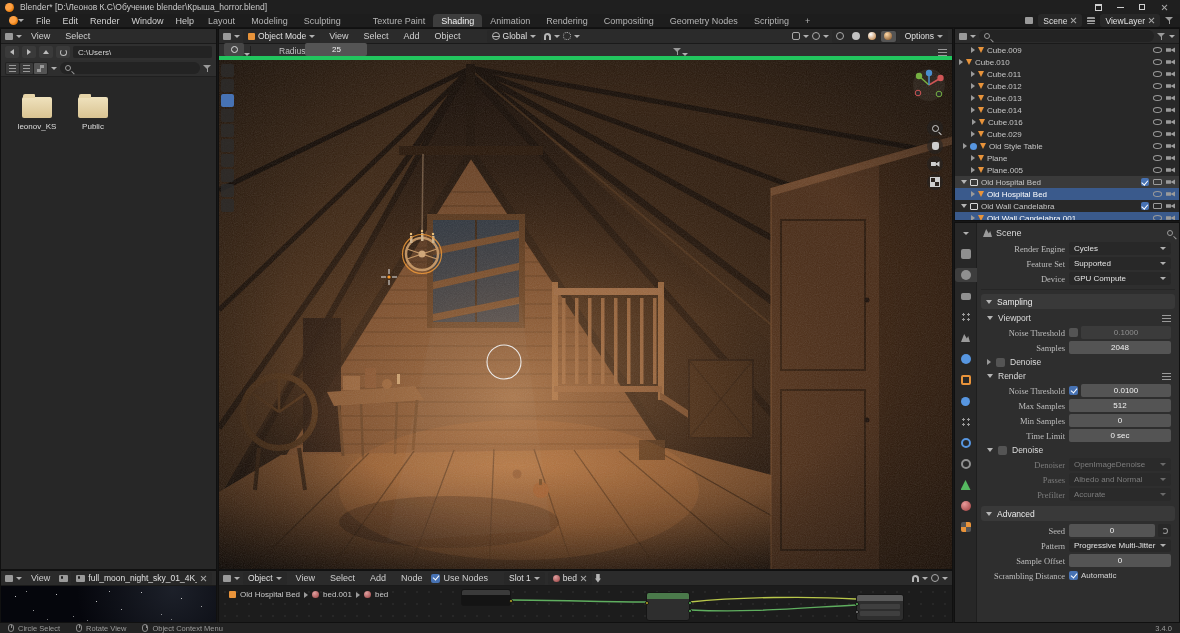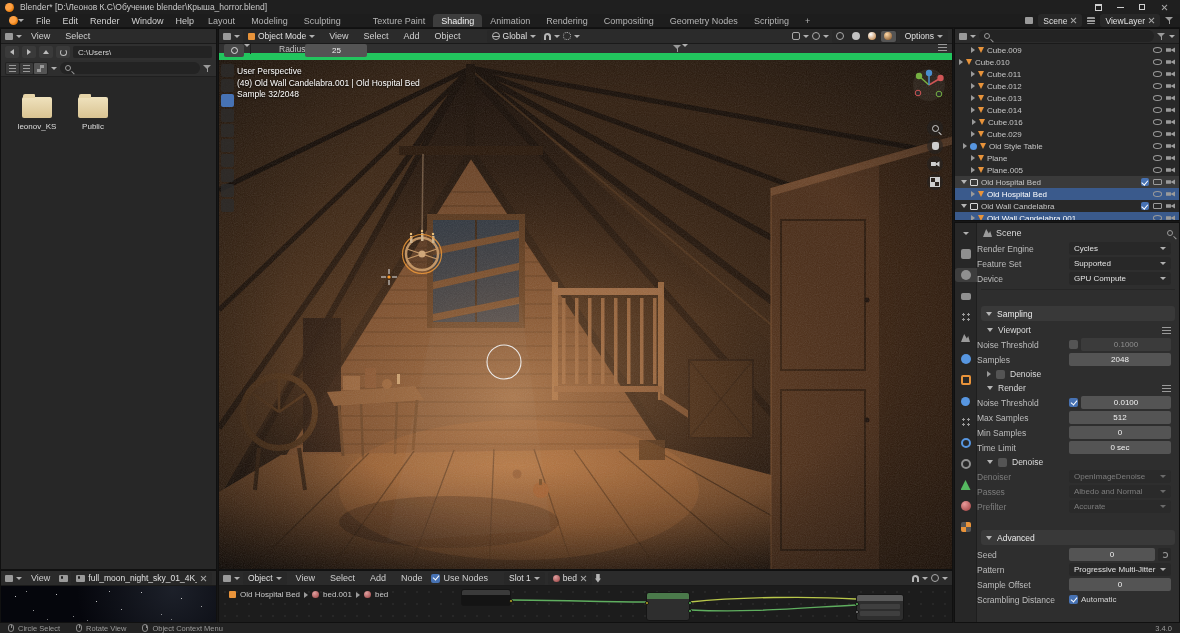--- a/index.html
+++ b/index.html
@@ -76,21 +76,21 @@
   .seggrid { width:7px; height:7px; background:conic-gradient(#9a9a9a 0 25%, transparent 0 50%, #9a9a9a 0 75%, transparent 0); }
   .search { flex:1; height:12px; background:#232323; border-radius:6px; display:flex; align-items:center; gap:3px; padding:0 5px; }
   #fb-content { position:absolute; left:0; top:48px; right:0; bottom:0; background:#272727; display:flex; gap:8px; padding:20px 0 0 12px; align-items:flex-start; }
   .ftile { width:48px; display:flex; flex-direction:column; align-items:center; gap:4px; }
   .folder { width:30px; height:21px; background:linear-gradient(#efe2bd,#d9c392); border-radius:2px; position:relative; }
   .folder::before { content:""; position:absolute; top:-3px; left:1px; width:12px; height:4px; background:#e6d4a8; border-radius:2px 1px 0 0; }
   .flabel { font-size:8px; color:#dedede; }
 
   
   #viewport { left:218px; top:28px; width:735px; height:542px; background:#000; }
-  #vp-tools { position:absolute; left:0; top:15px; right:0; height:16px; background:#303030; display:flex; align-items:flex-start; padding:0 5px; border-bottom:7px solid #22c55e; z-index:5; }
+  #vp-tools { position:absolute; left:0; top:15px; right:0; height:16px; background:#303030; display:flex; align-items:flex-end; padding:0 5px; border-bottom:4px solid #22c55e; z-index:5; }
   .toolbtn { width:20px; height:13px; background:#474747; border-radius:2px; display:flex; align-items:center; justify-content:center; }
   .toolbtn i { width:7px; height:7px; border:1px solid #ddd; border-radius:50%; }
   .vsep { width:1px; height:10px; background:#1f1f1f; }
   #vp-canvas { position:absolute; left:0; top:31px; width:735px; height:511px; overflow:hidden; background:#0a0705; }
   #vp-canvas svg.scene { position:absolute; left:0; top:0; }
   .vp-text { position:absolute; left:18px; top:6px; color:#ffffff; font-size:8.5px; line-height:11.5px; text-shadow:0 1px 2px rgba(0,0,0,.9); z-index:4; }
   #vtoolbar { position:absolute; left:2px; top:4px; width:14px; display:flex; flex-direction:column; gap:2px; z-index:4; }
   .vtool { width:13px; height:13px; border-radius:2px; background:rgba(45,45,45,.75); }
   .vtool.active { background:#4772b3; }
   #gizmo { position:absolute; right:8px; top:8px; z-index:4; }
@@ -135,27 +135,27 @@
   .pt.round { border-radius:50%; }
   .pt.c-blue { background:#5796e0; } .pt.c-orange { background:transparent; border:2px solid #e8933a; }
   .pt.c-green { background:#55b860; clip-path:polygon(50% 0,100% 100%,0 100%); border-radius:0; }
   .pt.c-red { background:radial-gradient(circle at 35% 30%, #e89a9a, #9a3a3a); border-radius:50%; }
   .pt.c-check { background:conic-gradient(#e8933a 0 25%, #555 0 50%, #e8933a 0 75%, #555 0); }
   .pt.c-dots { background:radial-gradient(#9a9a9a 1.2px, transparent 1.3px); background-size:5px 5px; }
   .pt.ring { background:transparent; border:2px solid #8f8f8f; border-radius:50%; }
   .pt.ring.c-blue2 { border-color:#5796e0; background:transparent; }
   #pcontent { position:absolute; left:22px; top:0; right:0; bottom:0; overflow:hidden; padding-top:2px; }
   .prow { display:flex; align-items:center; height:15px; padding:0 8px 0 0; gap:4px; }
-  .plabel { width:88px; text-align:left; color:#bdbdbd; font-size:8.5px; flex:none; white-space:nowrap; }
+  .plabel { width:88px; text-align:right; color:#bdbdbd; font-size:8.5px; flex:none; white-space:nowrap;font-family:Liberation Serif, serif; }
   .pwidget { flex:1; display:flex; align-items:center; gap:3px; min-width:0; }
   .pdd { flex:1; height:13px; background:#282828; border-radius:3px; display:flex; align-items:center; justify-content:space-between; padding:0 5px; color:#e3e3e3; font-size:8px; white-space:nowrap; overflow:hidden; }
   .pdd.dim { background:#2a2a2a; color:#7d7d7d;gap:8px; }
   .pfield { flex:1; height:13px; background:#545454; border-radius:2px; display:flex; align-items:center; justify-content:center; color:#f2f2f2; font-size:8px; }
   .pfield.dim { background:#3b3b3b; color:#8f8f8f; }
-  .sechdr { display:flex; align-items:center; gap:5px; background:#393939; height:15px; border-radius:3px; margin:16px 4px 2px 4px; padding:0 5px; color:#eaeaea; font-size:8.5px; }
+  .sechdr { display:flex; align-items:center; gap:5px; background:#393939; height:15px; border-radius:3px; margin:4px 4px 2px 4px; padding:0 5px; color:#eaeaea; font-size:8.5px; }
   .subhdr { display:flex; align-items:center; gap:5px; height:14px; padding:0 8px 0 10px; color:#dcdcdc; font-size:8.5px; }
   .psep { height:1px; background:#262626; margin:3px 4px; }
   .ctxrow { display:flex; align-items:center; gap:4px; height:16px; padding:0 6px; }
   .sceneic { width:9px; height:8px; background:#9a9a9a; clip-path:polygon(0 100%,35% 0,65% 55%,80% 25%,100% 100%); flex:none; }
 
   
   #shadereditor { left:218px; top:570px; width:735px; height:53px; background:#1c1c1c; }
   #se-canvas { position:absolute; left:0; top:15px; right:0; bottom:0; background-color:#1c1c1c; background-image:radial-gradient(#272727 1px, transparent 1px); background-size:12px 12px; }
   .crumb { position:absolute; left:10px; top:4px; display:flex; align-items:center; gap:4px; font-size:8px; color:#cacaca; z-index:3; }
   .sphic { width:7px; height:7px; border-radius:50%; background:radial-gradient(circle at 35% 30%, #e0a0a0, #9a4040); flex:none; }
@@ -534,25 +534,20 @@
           <line x1="162" y1="217" x2="167" y2="217"></line>
             <line x1="173" y1="217" x2="178" y2="217"></line>
           <line x1="170" y1="209" x2="170" y2="214"></line>
             <line x1="170" y1="220" x2="170" y2="225"></line>
         </g>
         <circle cx="170" cy="217" r="1.6" fill="#ff9d2a"></circle>
 
         <circle cx="285" cy="302" r="17" fill="none" stroke="#f0f0f0" stroke-width="1.1" opacity="0.95"></circle>
       </svg>
 
-      <div class="vp-text">
-        <div>User Perspective</div>
-        <div>(49) Old Wall Candelabra.001 | Old Hospital Bed</div>
-        <div>Sample 32/2048</div>
-      </div>
 
       <div id="vtoolbar">
         <span class="vtool"></span>
         <span class="vtool"></span>
         <span class="vtool active"></span>
         <span class="vtool"></span>
         <span class="vtool"></span>
         <span class="vtool"></span>
         <span class="vtool"></span>
         <span class="vtool"></span>

